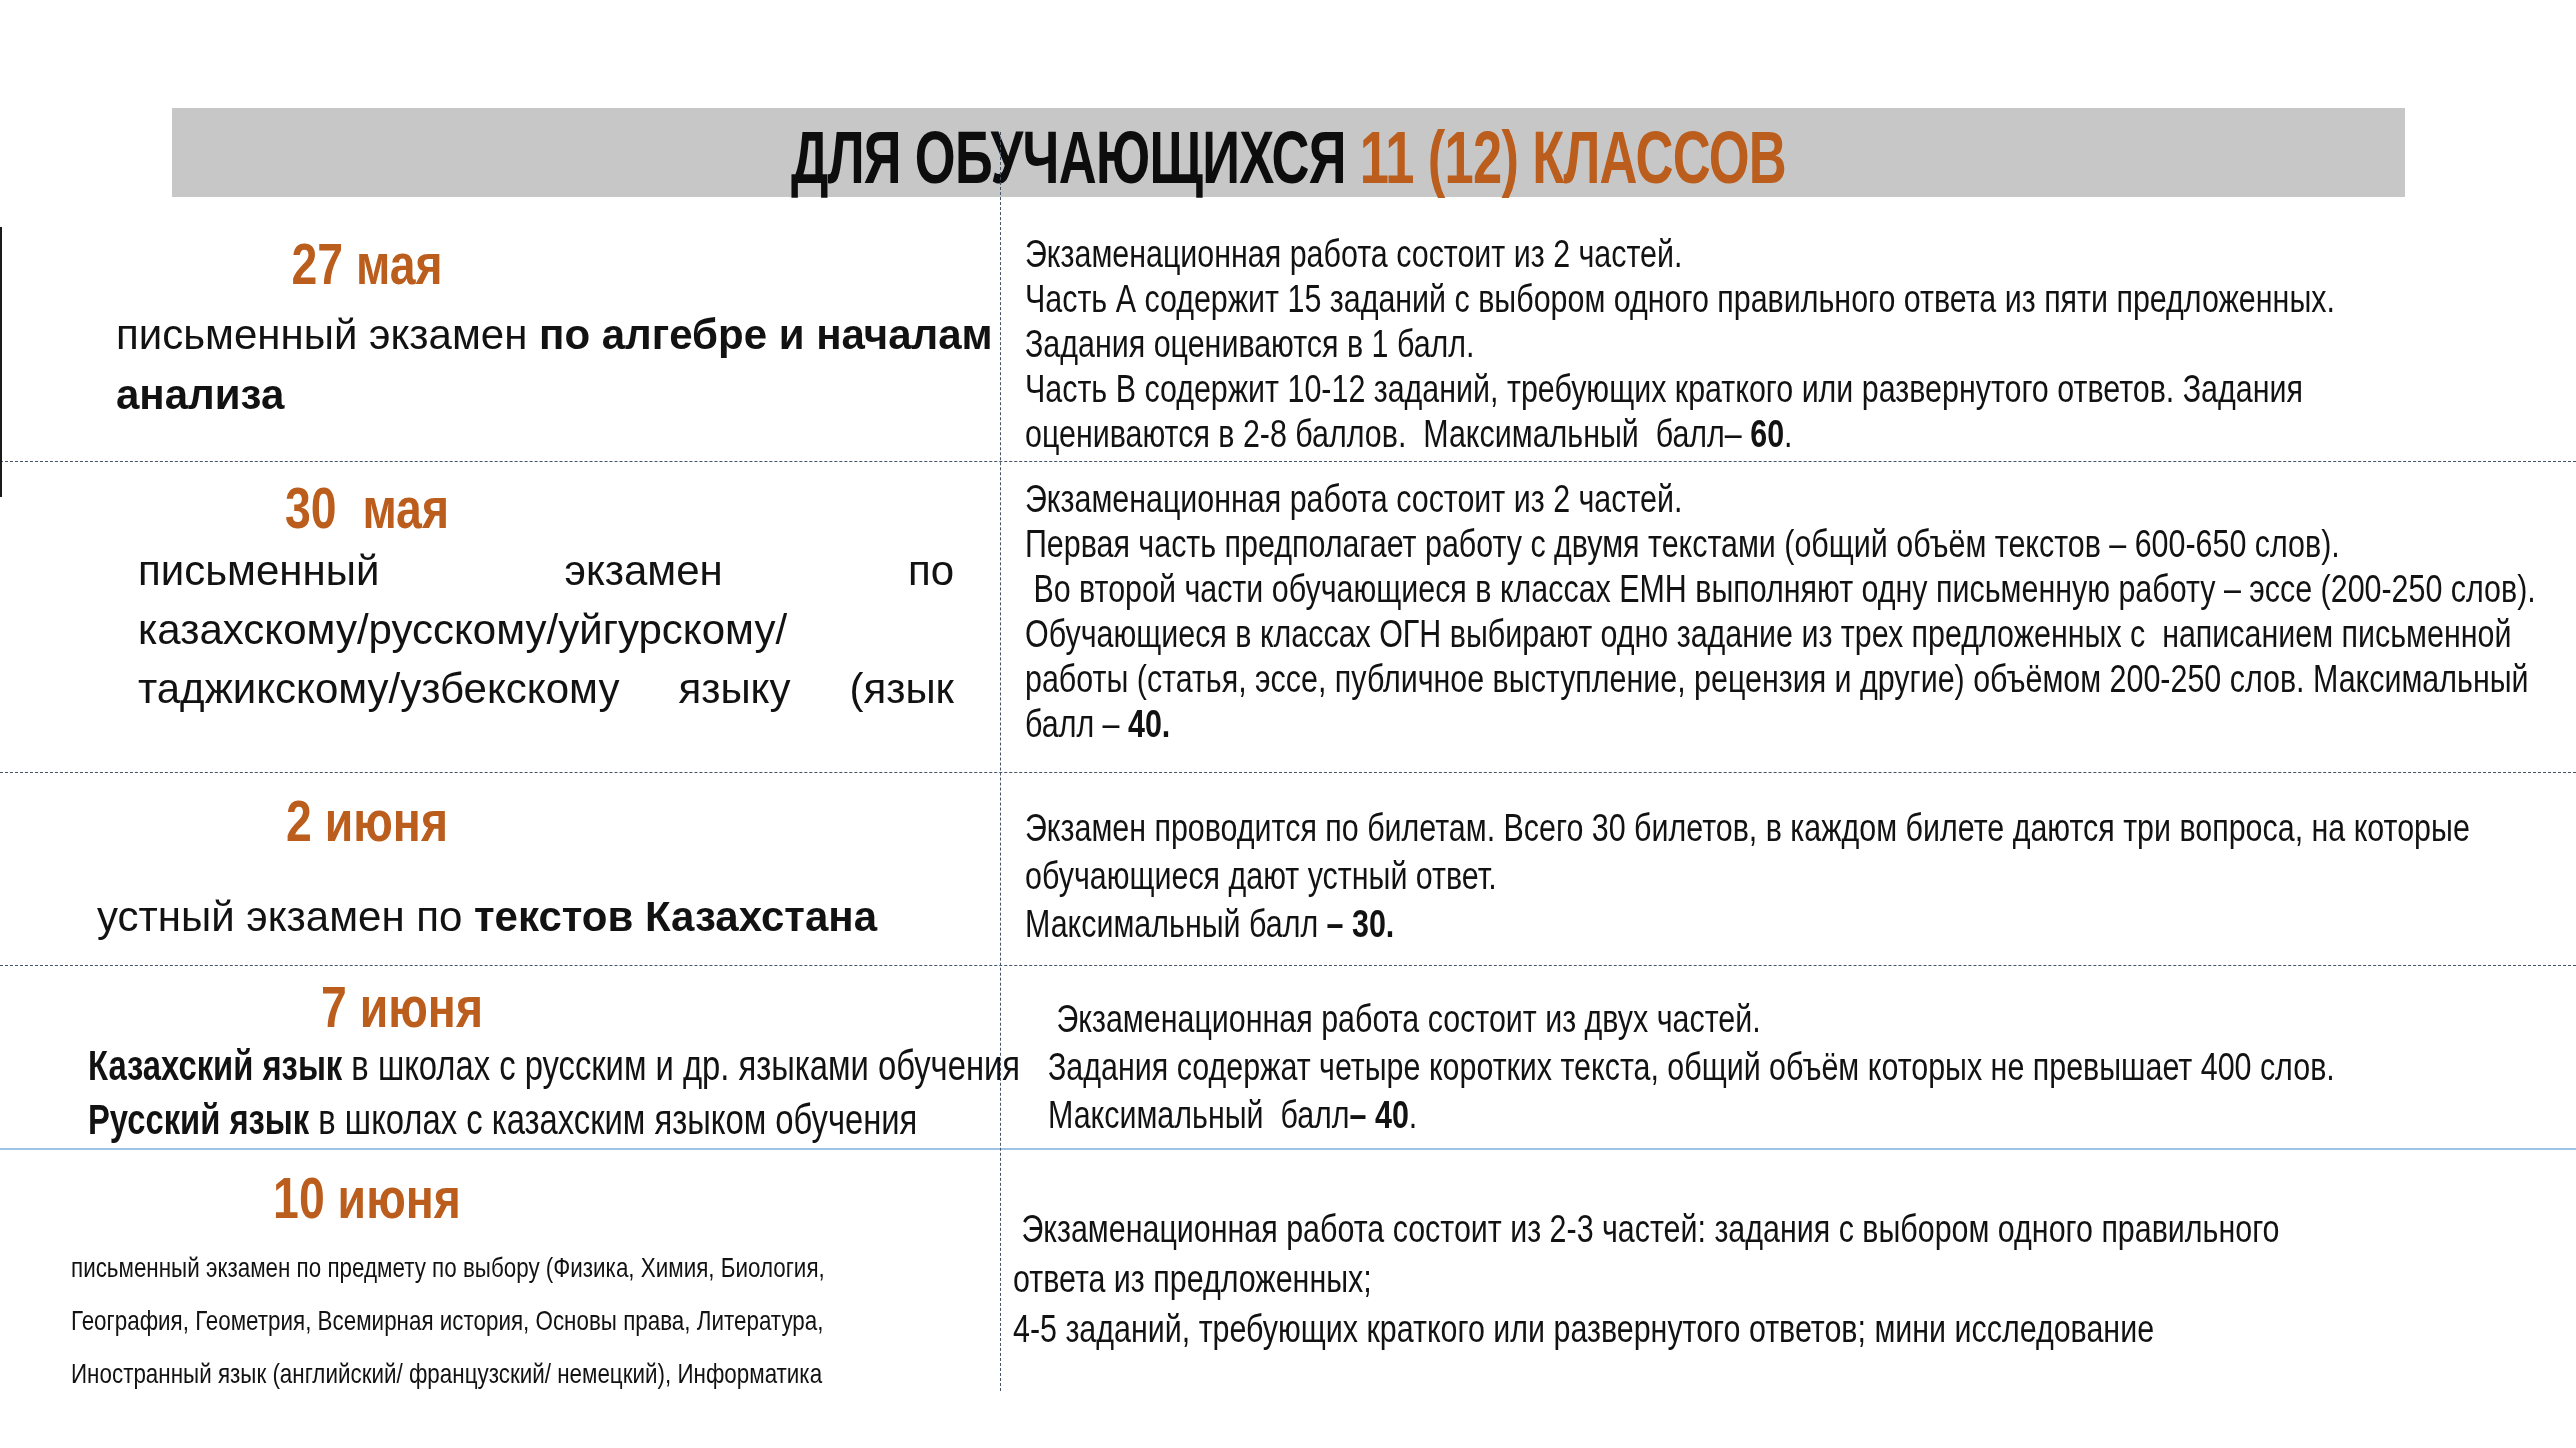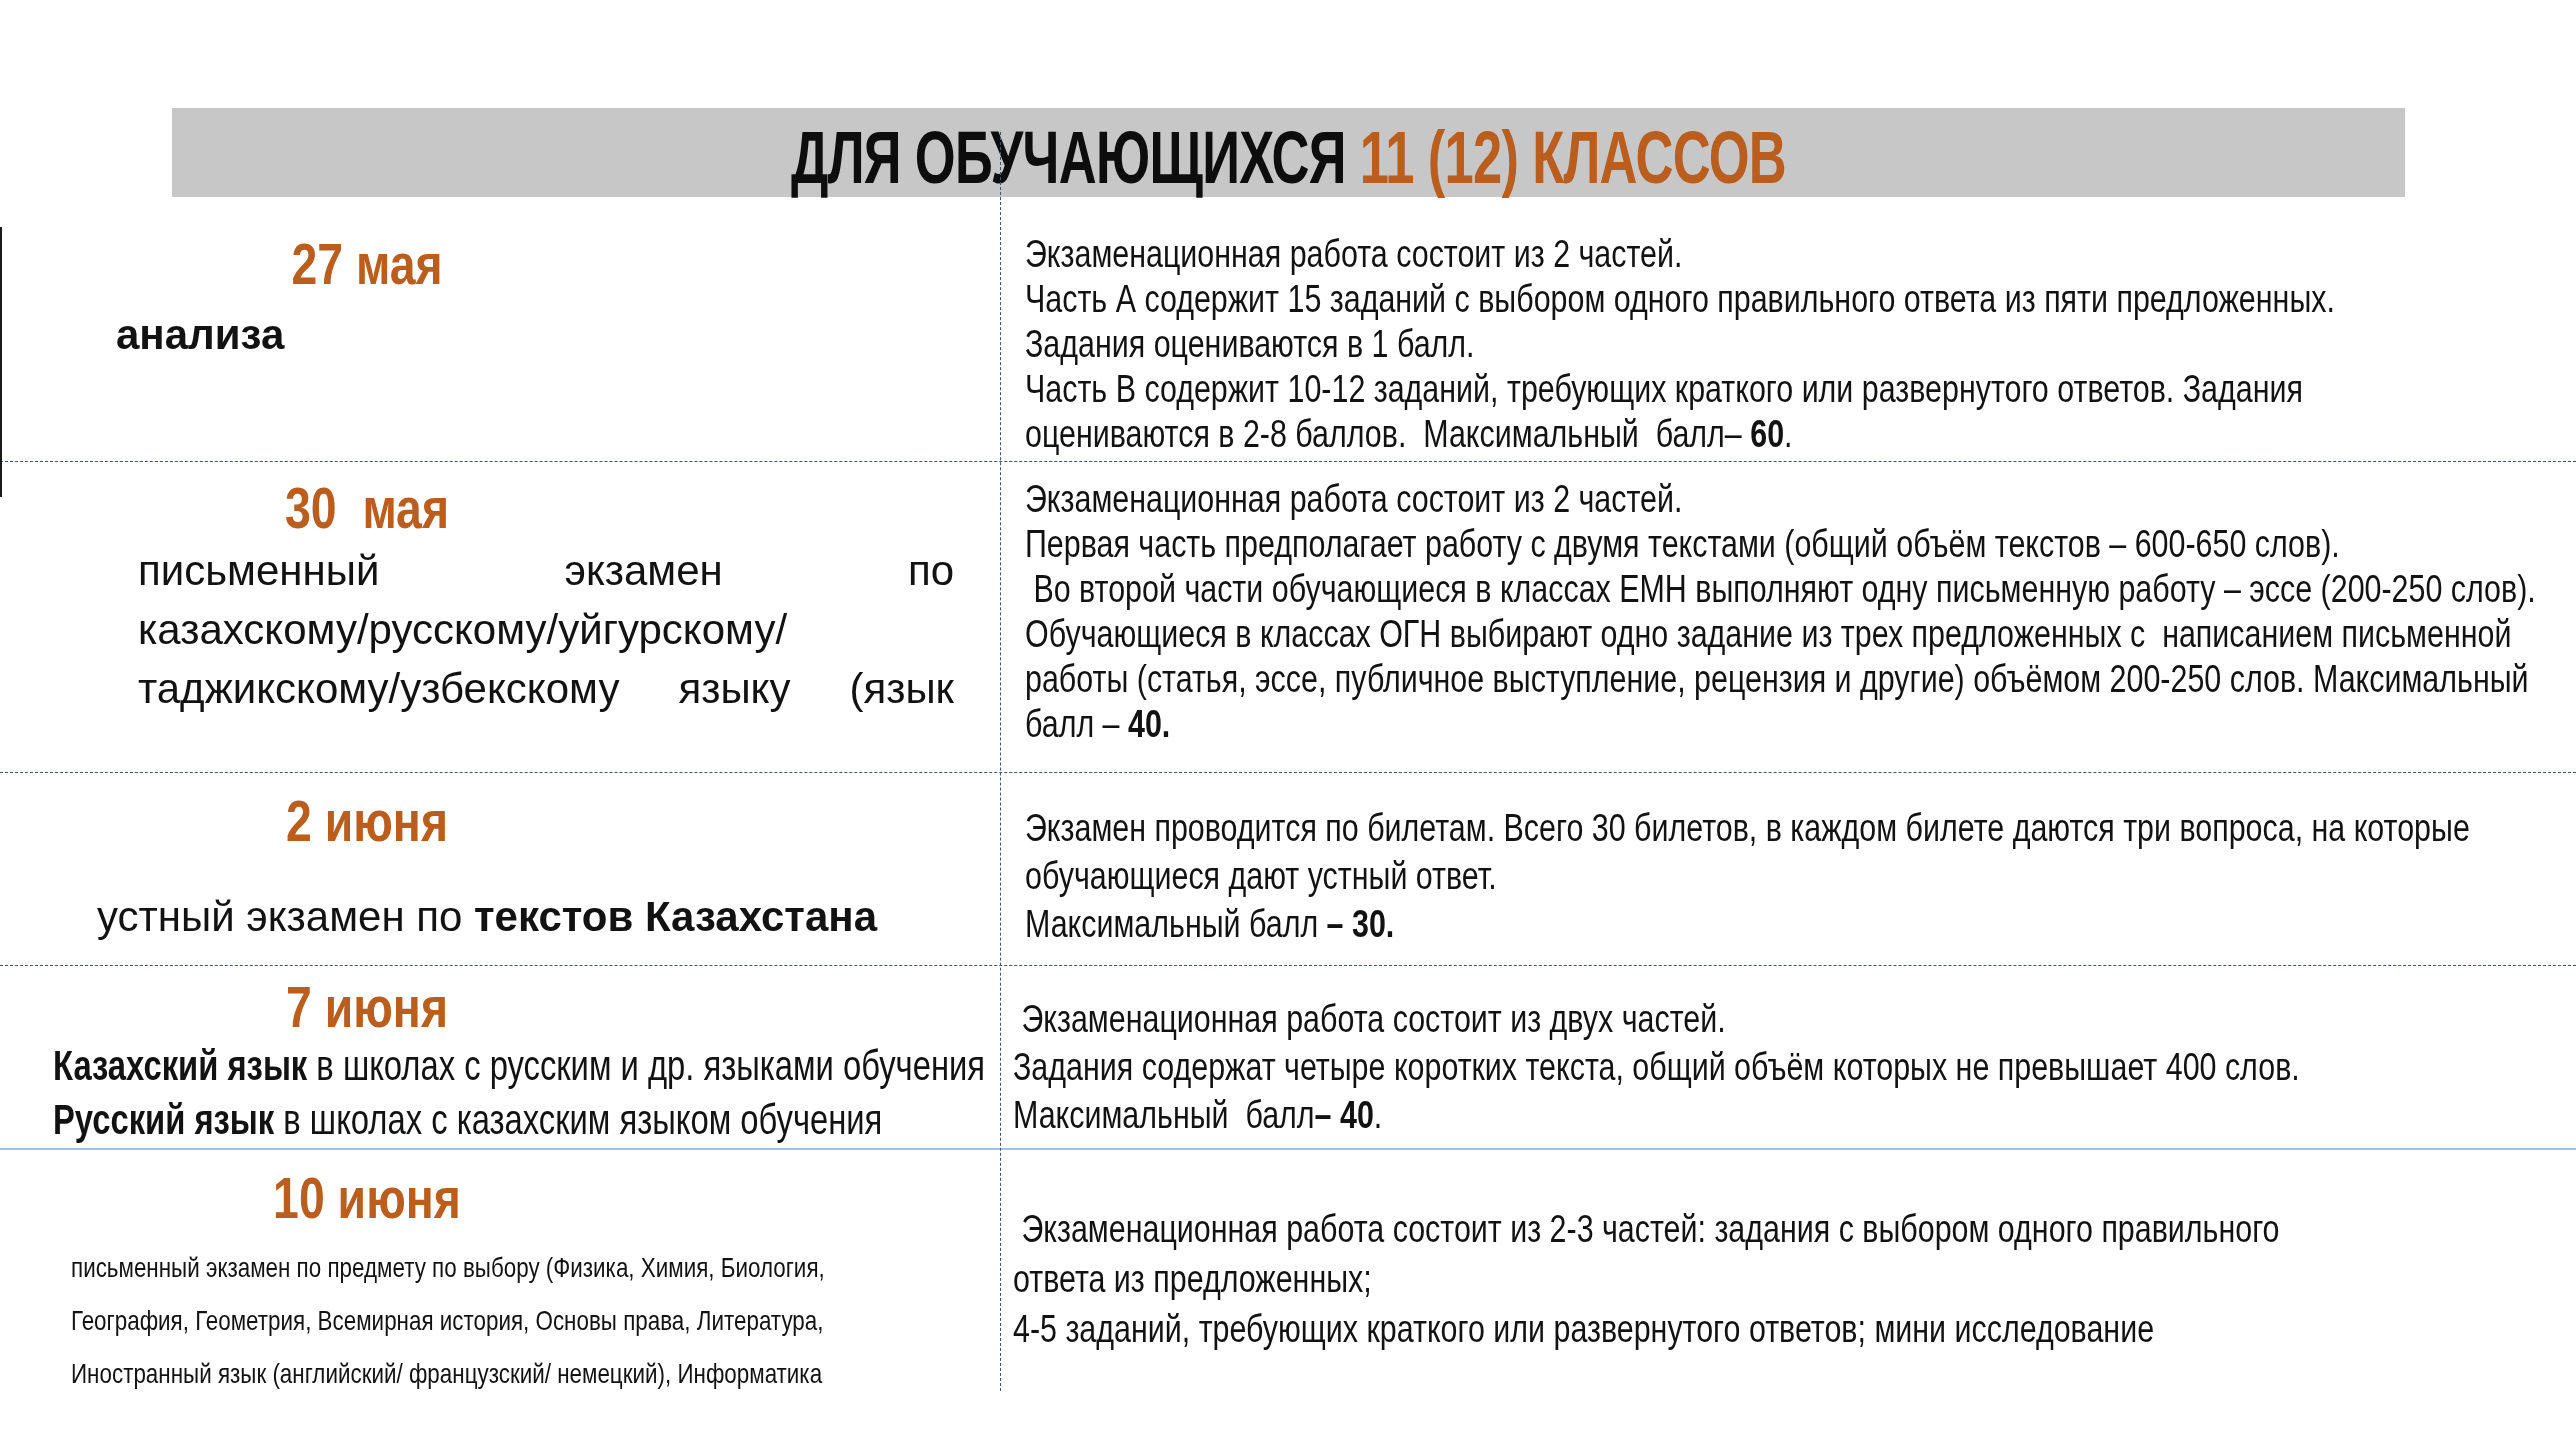--- a/index.html
+++ b/index.html
@@ -31,21 +31,21 @@
     border-left:1.9px dashed var(--divider,#44546A);
   }
   .left-edge-line{
     position:absolute;left:0;top:227px;height:270px;width:0;
     border-left:2.9px solid #1a1a1a;
   }
   
   .rows{position:absolute;left:0;top:206px;width:2576px;}
   .row{display:flex;box-sizing:border-box;}
   .row-1,.row-2,.row-3{border-bottom:1.9px dashed var(--divider,#44546A);gap:12px;}
-  .row-4{border-bottom:2.9px solid var(--divider-solid,#9DC3E6);}
+  .row-4{border-bottom:2.9px solid var(--divider-solid,#9DC3E6);padding-left:35px;}
   .row-1{height:256px;} .row-2{height:311px;} .row-3{height:193px;}
   .row-4{height:184px;} .row-5{height:261px;}
   .cell-left{width:1000px;box-sizing:border-box;overflow:hidden;}
   .cell-right{flex:1;box-sizing:border-box;padding-left:12.6px;overflow:hidden;}
   
   .date{
     width:734px;text-align:center;white-space:pre;
     font-size:58px;line-height:58px;font-weight:bold;
     color:var(--accent,#BA5D1D);
     transform:scaleX(0.8);transform-origin:50% 50%;
@@ -87,20 +87,21 @@
 
   <div class="header-bar">
     <h1 class="title"><span>ДЛЯ ОБУЧАЮЩИХСЯ </span><span class="accent">11 (12) КЛАССОВ</span></h1>
   </div>
 
   <div class="rows">
   <div class="row row-1">
     <div class="cell-left">
       <div class="date">27 мая</div>
       <div class="left-body">
+            <div class="line"><span>письменный экзамен </span><b>по алгебре и началам</b></div>
             <div class="line"><b>анализа</b></div>
           </div>
     </div>
     <div class="cell-right">
           <div class="line"><span>Экзаменационная работа состоит из 2 частей.</span></div>
           <div class="line"><span>Часть А содержит 15 заданий с выбором одного правильного ответа из пяти предложенных.</span></div>
           <div class="line"><span>Задания оцениваются в 1 балл.</span></div>
           <div class="line"><span>Часть В содержит 10-12 заданий, требующих краткого или развернутого ответов. Задания</span></div>
           <div class="line"><span>оцениваются в 2-8 баллов.  Максимальный  балл– </span><b>60</b><span>.</span></div>
         </div>

